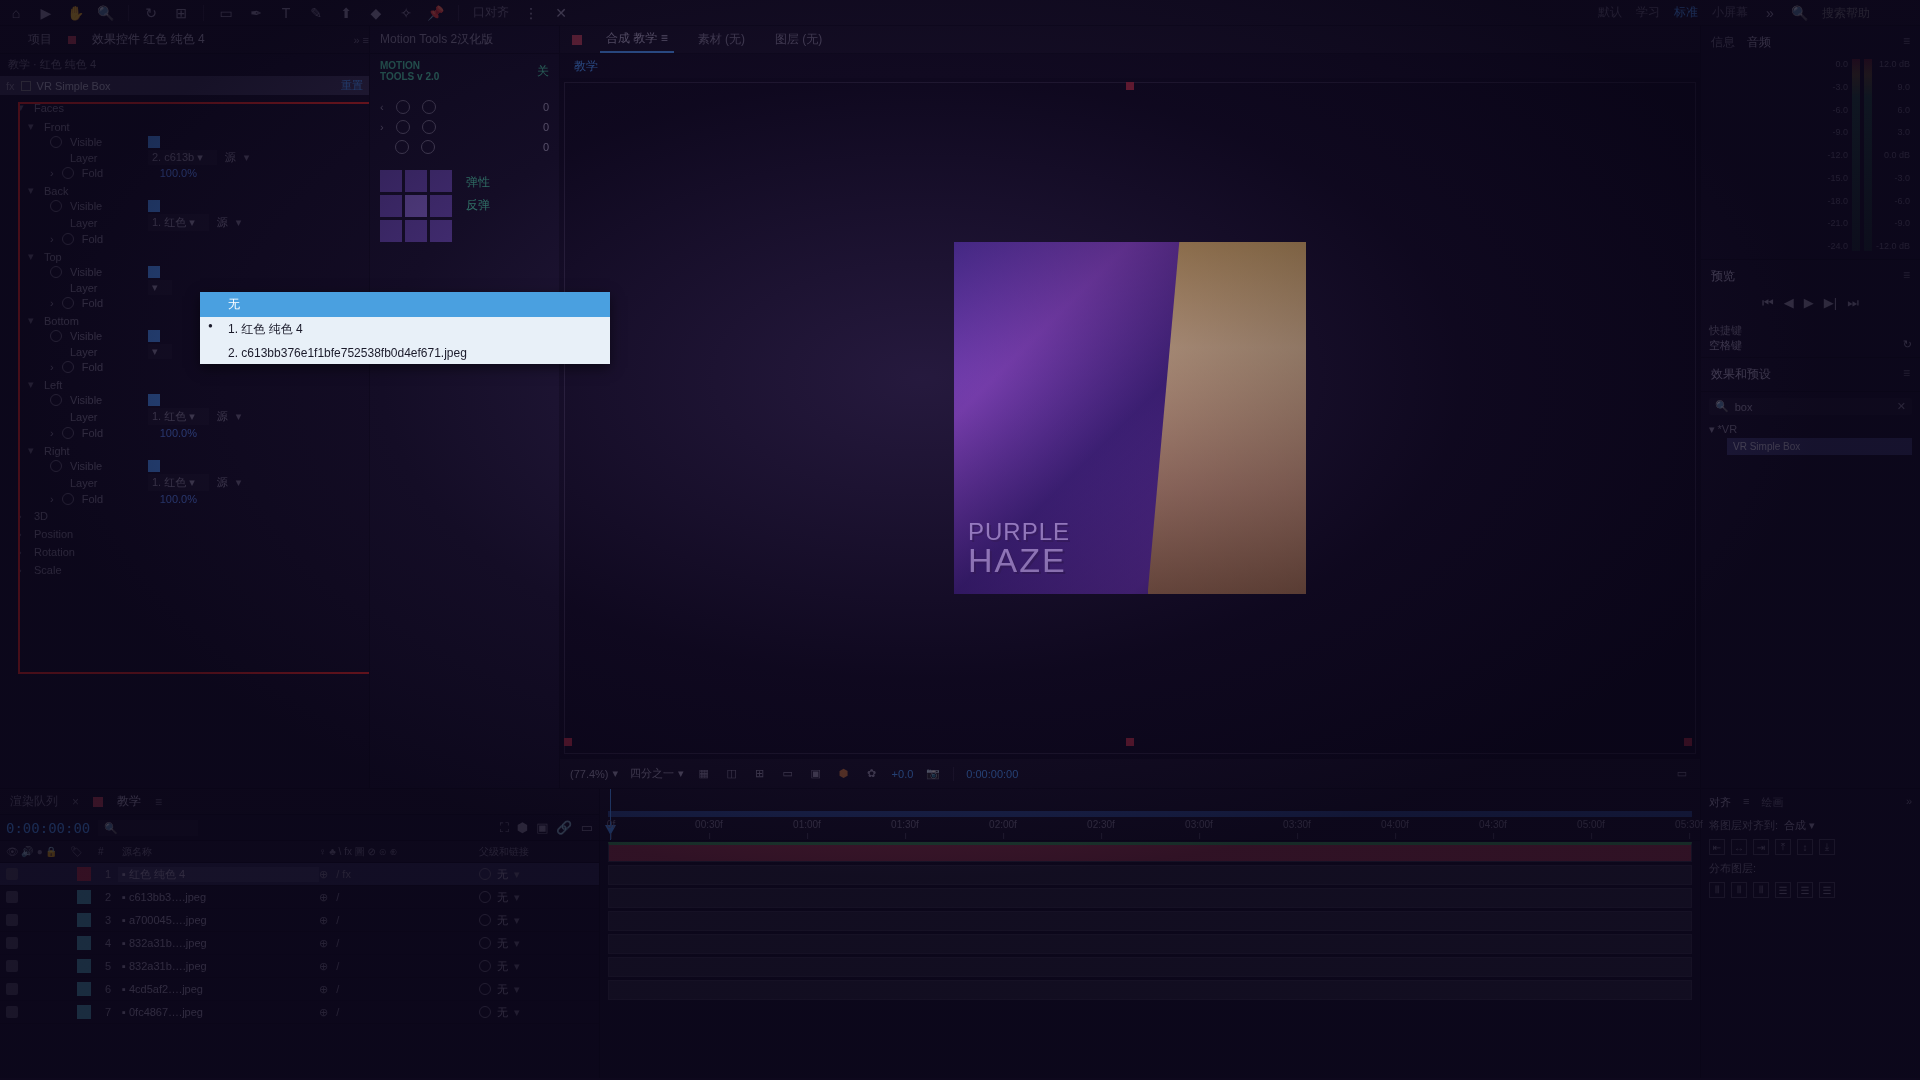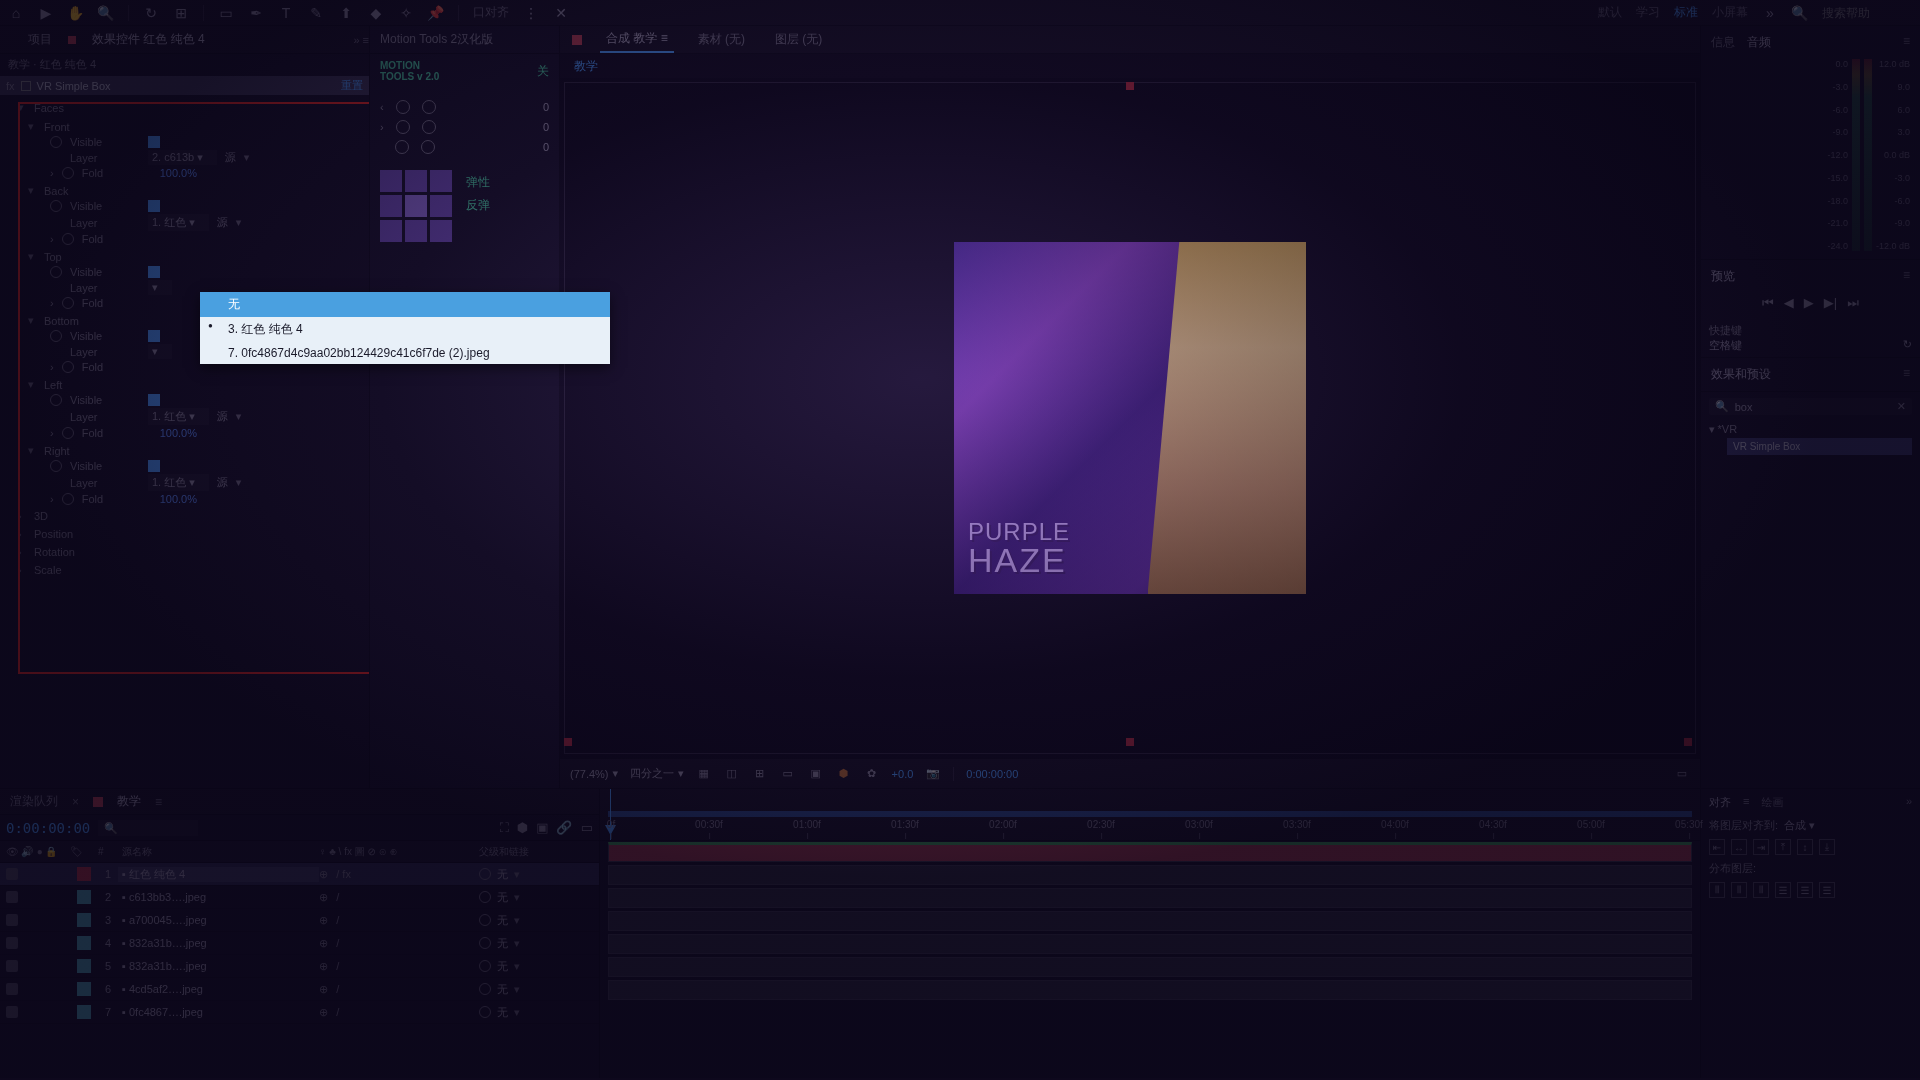--- a/index.html
+++ b/index.html
@@ -747,15 +747,15 @@
         <span class="isq">⫴</span>
       <span class="isq">☰</span>
         <span class="isq">☰</span>
         <span class="isq">☰</span>
     </div>
   </div>
 </div>
 
 <div class="dropdown" id="dropdown" style="left:200px; top:292px; width:410px;">
     <div class="dd-item hl ">无</div>
-    <div class="dd-item checked">3. 红色 纯色 4</div>
-    <div class="dd-item ">7. 0fc4867d4c9aa02bb124429c41c6f7de (2).jpeg</div>
+    <div class="dd-item checked">1. 红色 纯色 4</div>
+    <div class="dd-item ">2. c613bb376e1f1bfe752538fb0d4ef671.jpeg</div>
   </div>
 
 </body></html>

